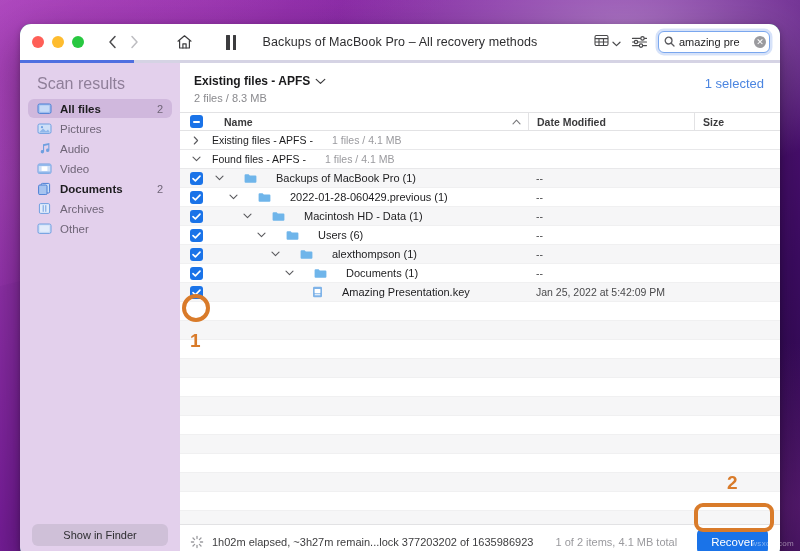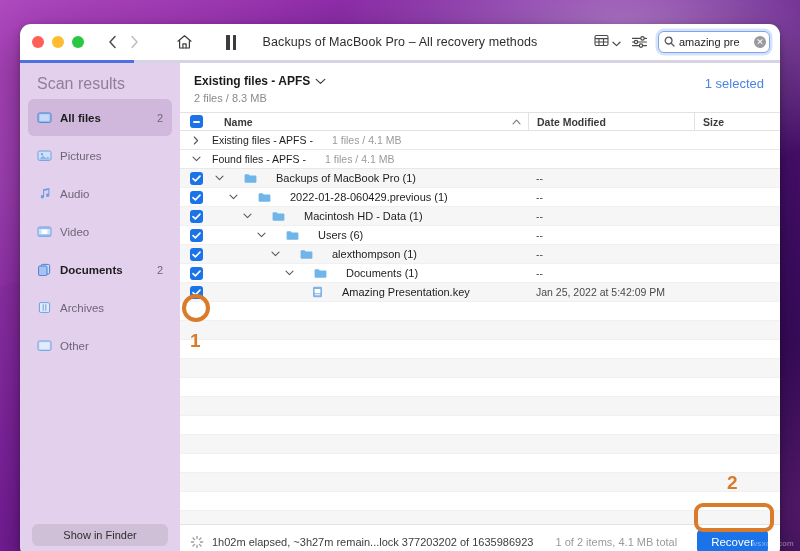--- a/index.html
+++ b/index.html
@@ -182,21 +182,21 @@
     padding-top: 8px;
     flex: 0 0 160px;
   }
   .sidebar-title {
     font-size: 16px;
     color: #8f7f99;
     padding: 4px 13px 6px 17px;
   }
   .side-items { padding: 0 8px; }
   .side-item {
-    height: 37px;
+    height: 19px;
     display: flex;
     align-items: center;
     gap: 8px;
     padding: 0 9px;
     border-radius: 6px;
     font-size: 11.5px;
     color: #6f6577;
     margin-bottom: 1px;
   }
   .side-item.selected {

